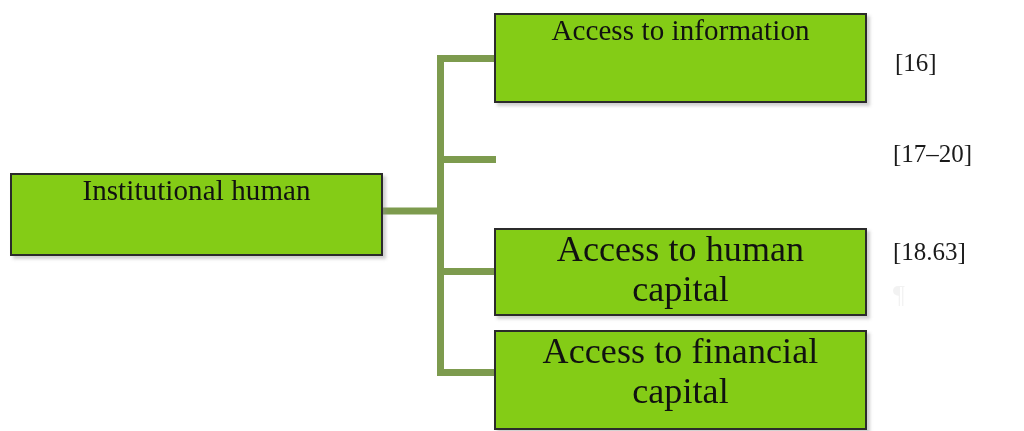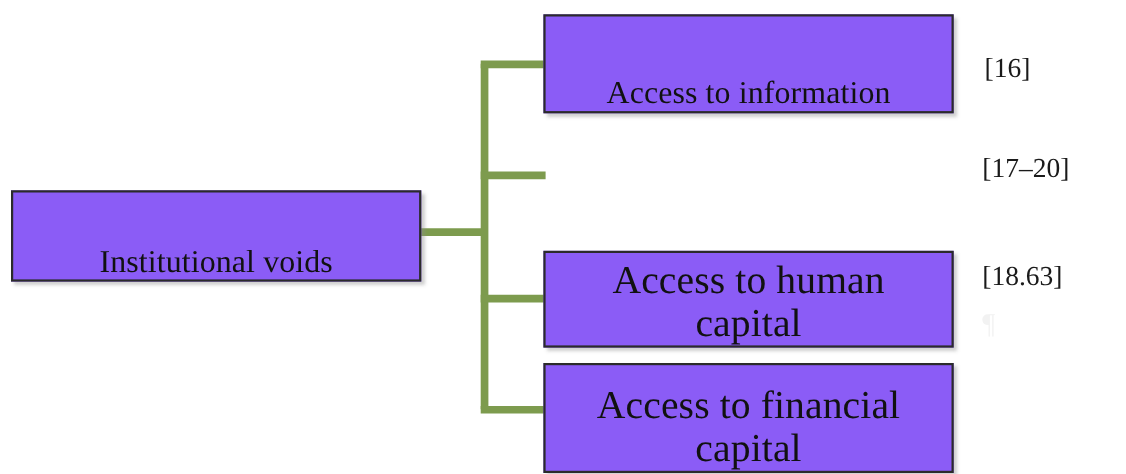--- a/index.html
+++ b/index.html
@@ -30,25 +30,25 @@
     top: 0;
     width: 1024px;
     height: 431px;
     pointer-events: none;
   }
 
   
   .node {
     position: absolute;
     box-sizing: border-box;
-    background: #8b5cf6;
+    background: #84cc16;
     border: 2.5px solid #2b2b2b;
     box-shadow: 3px 3px 3px rgba(140,140,140,0.42);
     display: flex;
-    align-items: flex-end;
+    align-items: flex-start;
     justify-content: center;
     text-align: center;
   }
   .node .node-label {
     display: block;
     line-height: 1.06;
     letter-spacing: 0.1px;
     padding: 0 6px;
     white-space: pre-line;
   }
@@ -130,21 +130,21 @@
 
       <line x1="437" y1="159.5" x2="496" y2="159.5"></line>
 
       <line x1="437" y1="271.5" x2="496" y2="271.5"></line>
 
       <line x1="437" y1="372.5" x2="496" y2="372.5"></line>
     </g>
   </svg>
 
   <div class="node" id="node-root">
-    <span class="node-label">Institutional voids</span>
+    <span class="node-label">Institutional human</span>
   </div>
 
   <div class="node leaf" id="node-leaf-0">
     <span class="node-label">Access to information</span>
   </div>
 
 
   <div class="node leaf leaf-two-line" id="node-leaf-2">
     <span class="node-label">Access to human
 capital</span>

